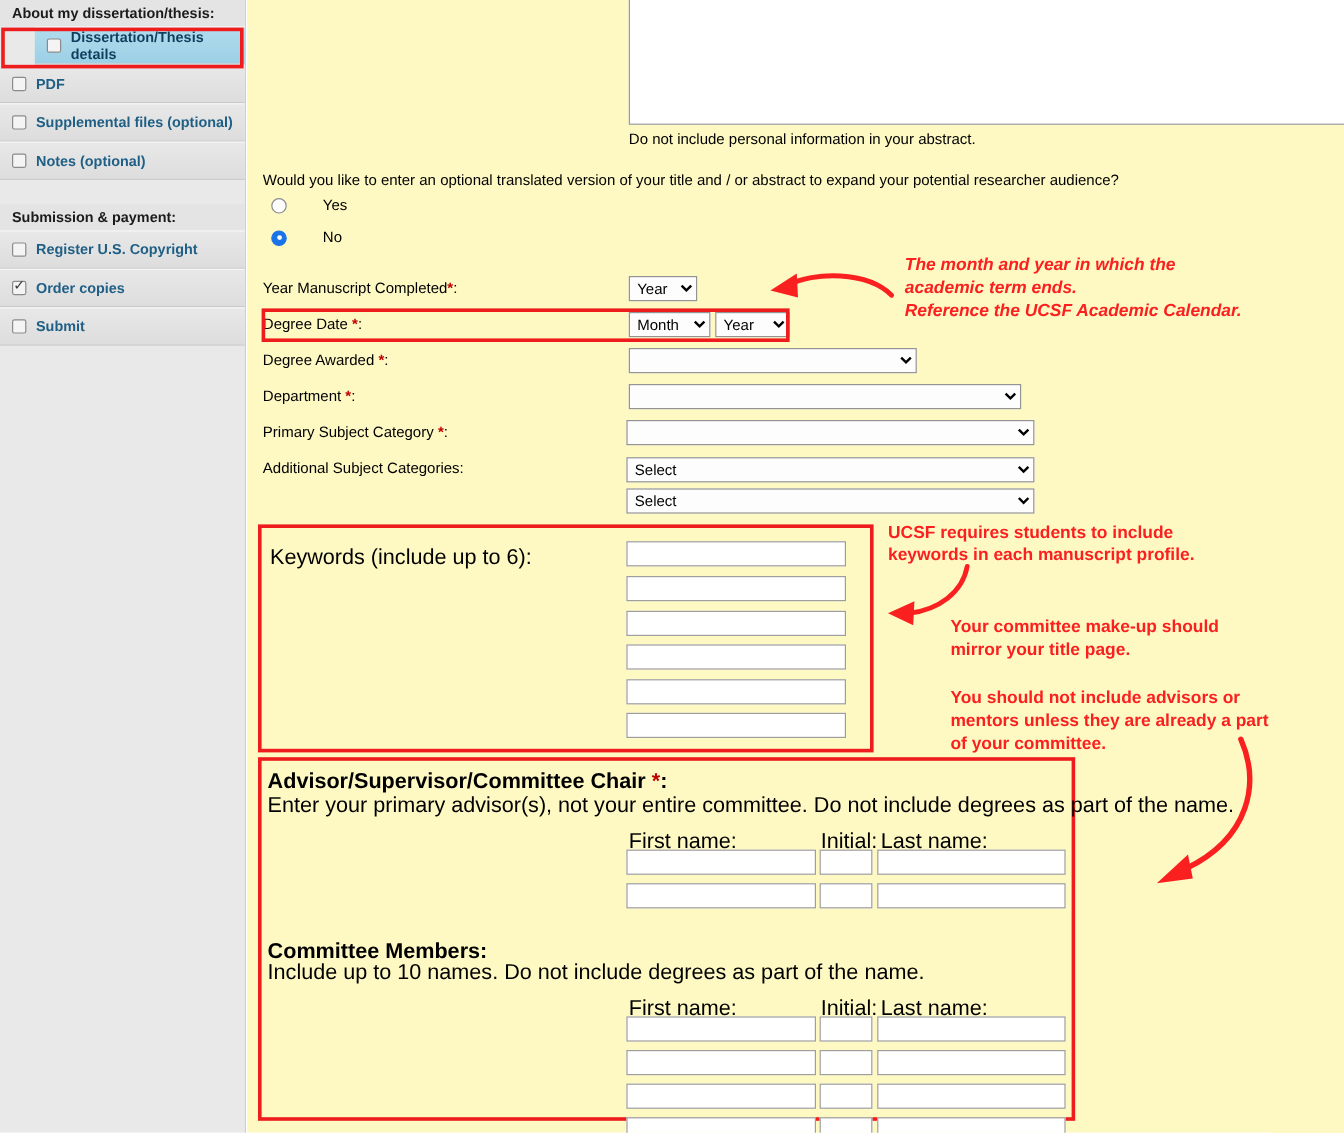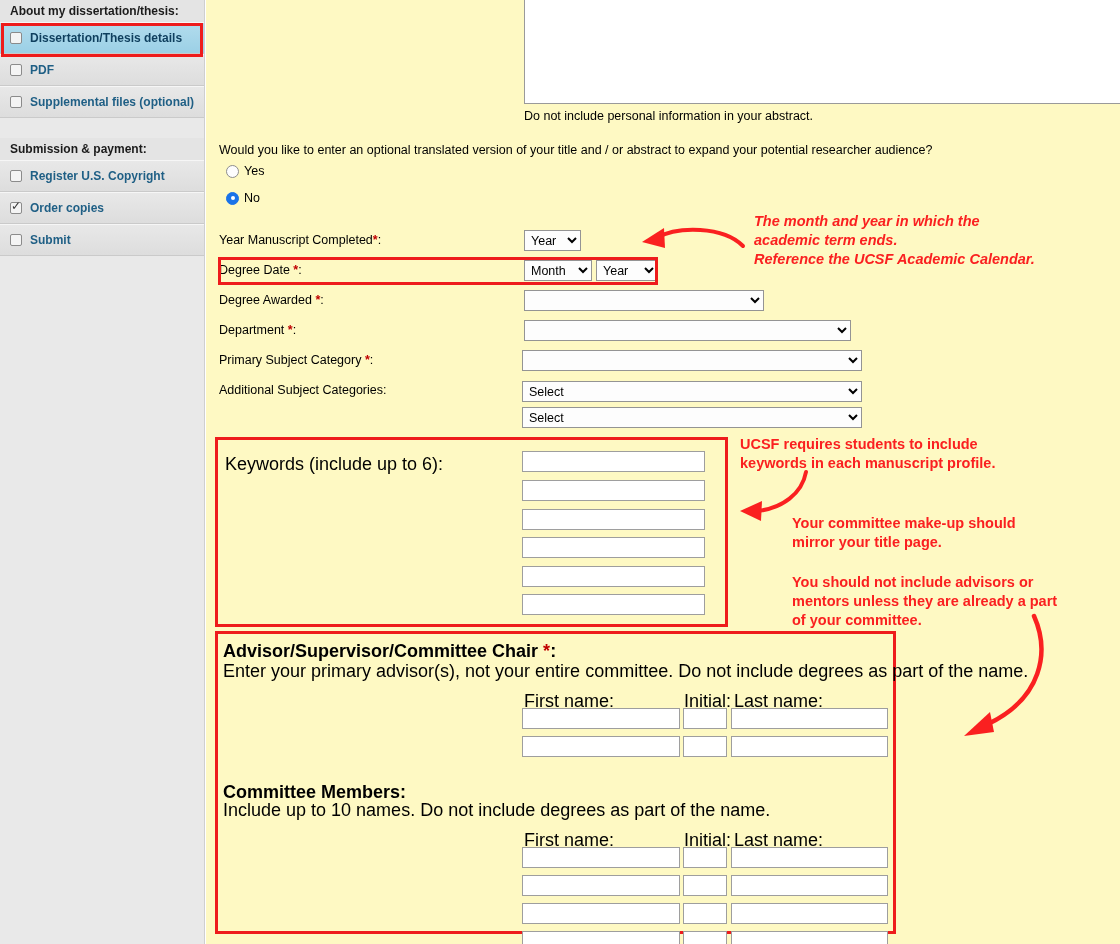--- a/index.html
+++ b/index.html
@@ -35,20 +35,21 @@
     height: 32px;
     display: flex; align-items: center;
     padding-left: 10px;
     background: linear-gradient(to bottom, #e8e8e8 0%, #dddddd 100%);
     border-top: 1px solid #f6f6f6;
     border-bottom: 1px solid #cacaca;
     position: relative;
   }
   .side-item.selected {
     background: linear-gradient(to bottom, #b2dced 0%, #9bd0e6 100%);
+    margin-left: 29px;
   }
   .side-item .cbox {
     width: 12px; height: 12px;
     background: #f4f4f4;
     border: 1px solid #8b8b8b;
     border-radius: 2px;
     margin-right: 8px;
     flex: 0 0 auto;
     position: relative;
   }
@@ -96,21 +97,21 @@
     position: absolute;
     left: 318px; top: 109px;
     font-size: 12.5px;
   }
 
   .q-line {
     position: absolute; left: 13px; top: 143px;
     font-size: 12.5px;
     white-space: nowrap;
   }
-  .radio-row { position: absolute; display: flex; align-items: center; }
+  .radio-row { position: absolute; display: flex; align-items: center; gap: 25px; }
   .radio-row .rb {
     width: 13px; height: 13px; border-radius: 50%;
     border: 1px solid #8d8d8d; background: #fdfdfd;
     margin-right: 5px; position: relative;
   }
   .radio-row .rb.on {
     background: #1a73e8; border-color: #1a73e8;
   }
   .radio-row .rb.on::after {
     content: ""; position: absolute; left: 3.5px; top: 3.5px;
@@ -180,20 +181,24 @@
     <div class="side-item">
       <span class="cbox"></span>
       <span class="lbl">PDF</span>
     </div>
 
     <div class="side-item">
       <span class="cbox"></span>
       <span class="lbl">Supplemental files (optional)</span>
     </div>
 
+    <div class="side-item">
+      <span class="cbox"></span>
+      <span class="lbl">Notes (optional)</span>
+    </div>
 
     <div class="side-gap"></div>
 
     <div class="side-heading">Submission &amp; payment:</div>
 
     <div class="side-item">
       <span class="cbox"></span>
       <span class="lbl">Register U.S. Copyright</span>
     </div>
 

